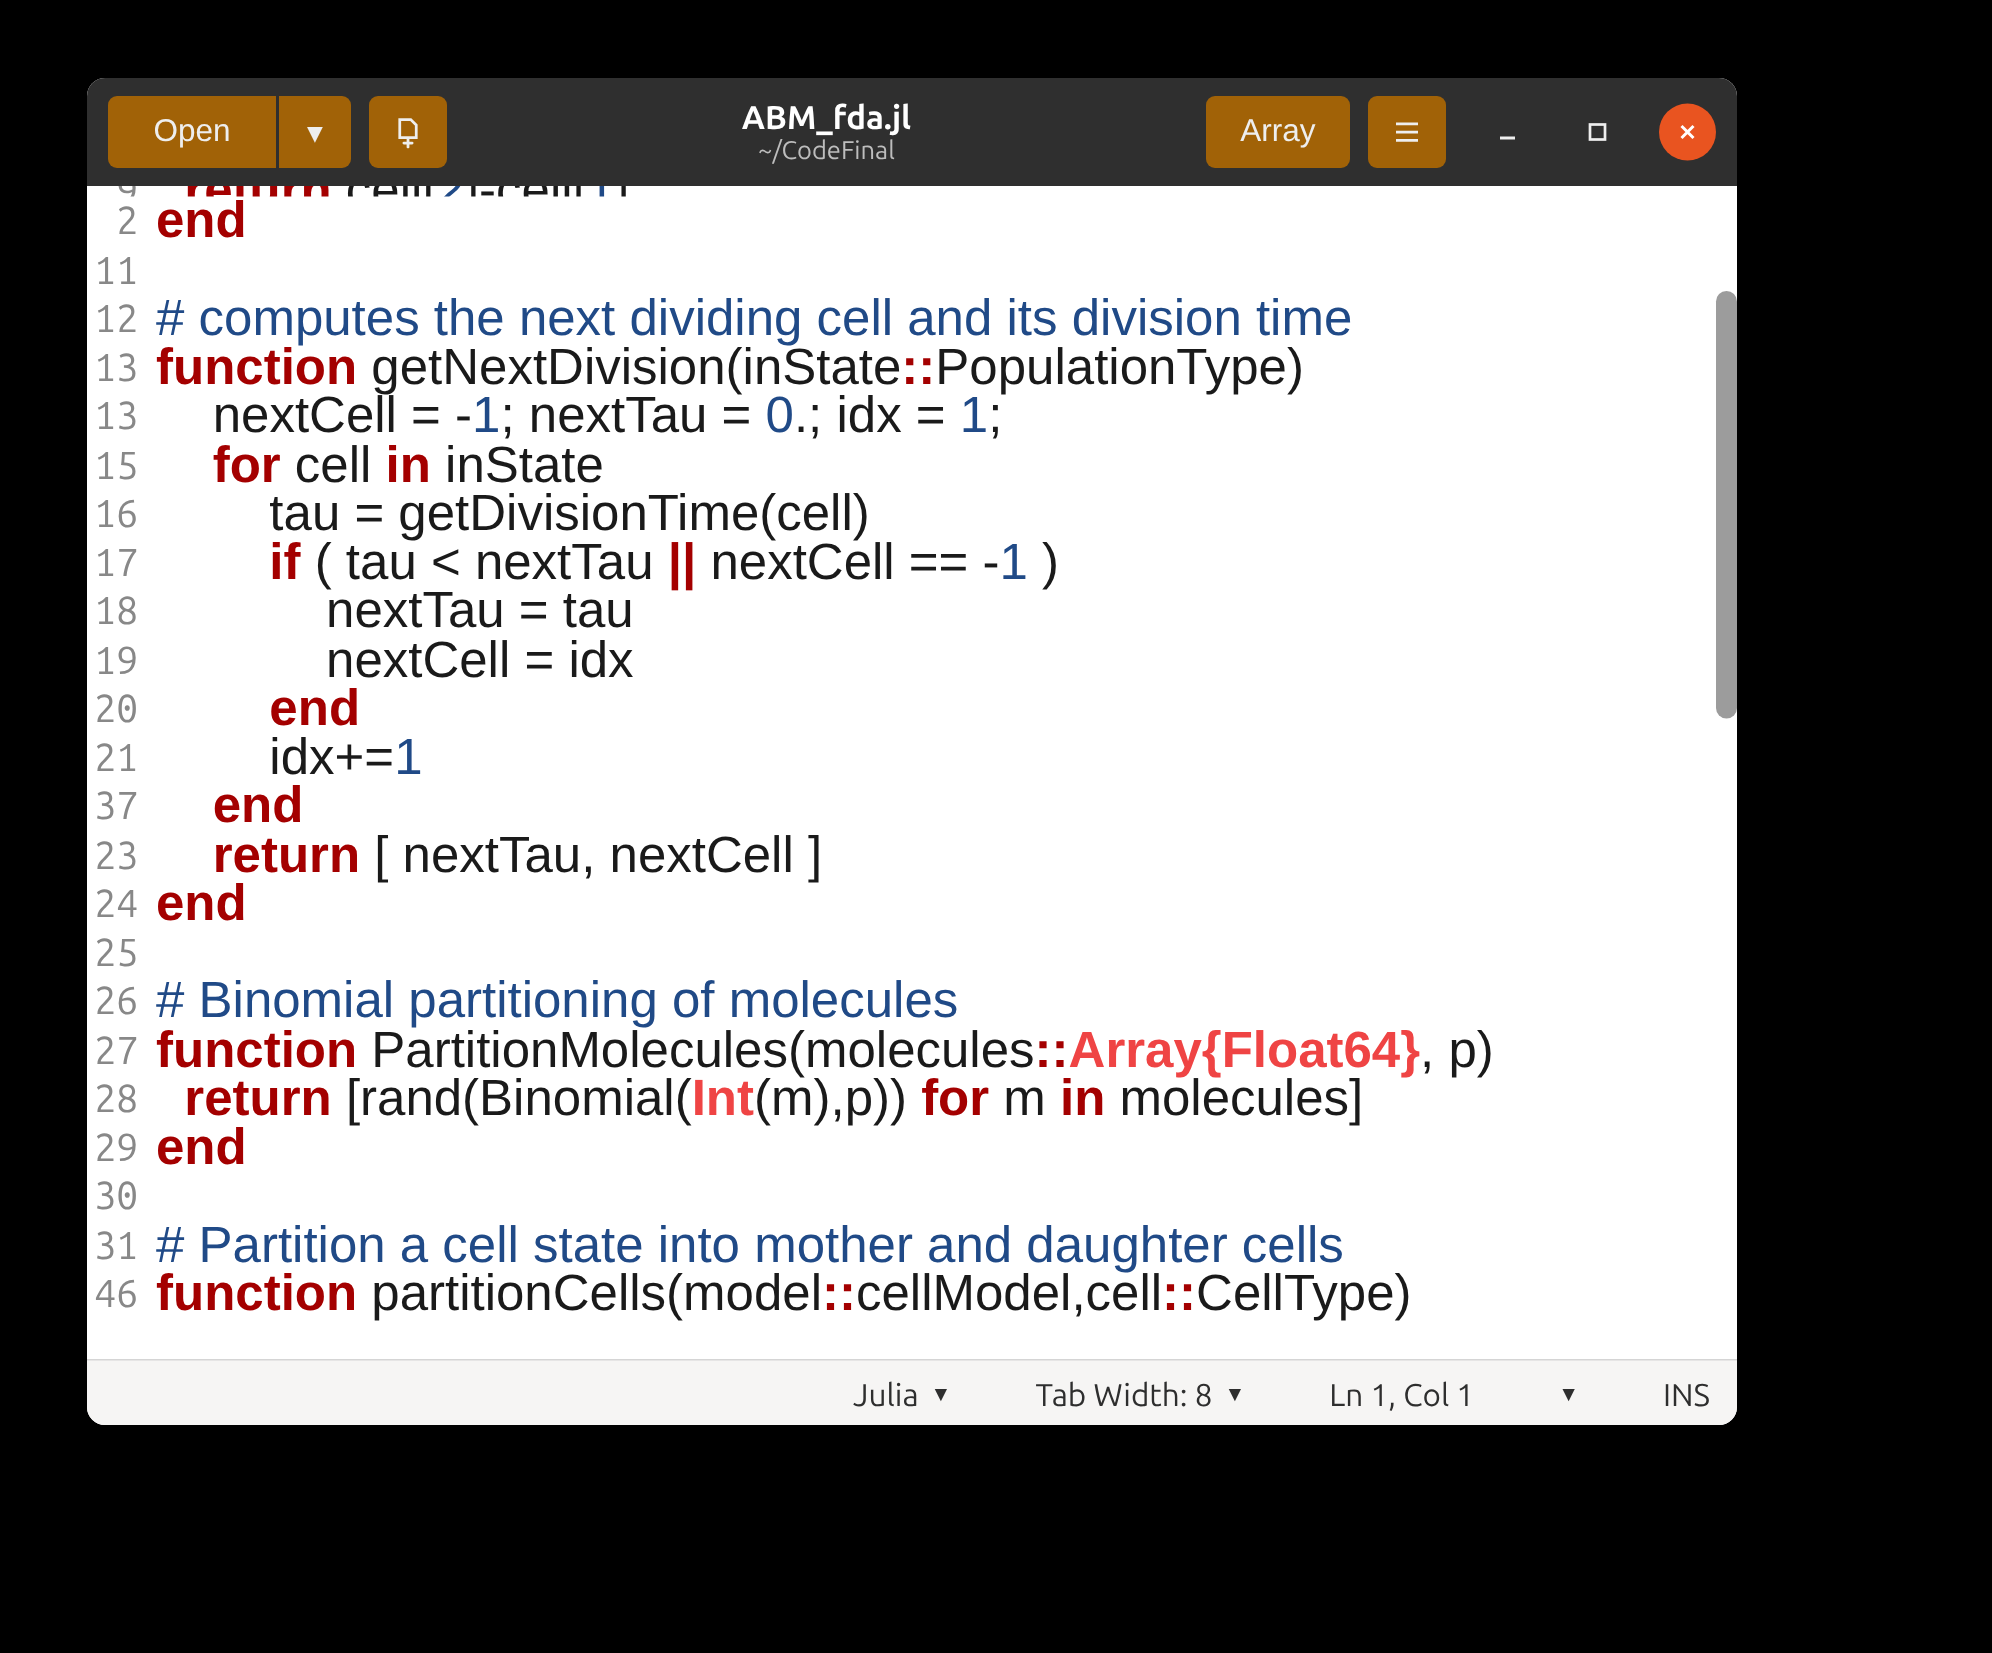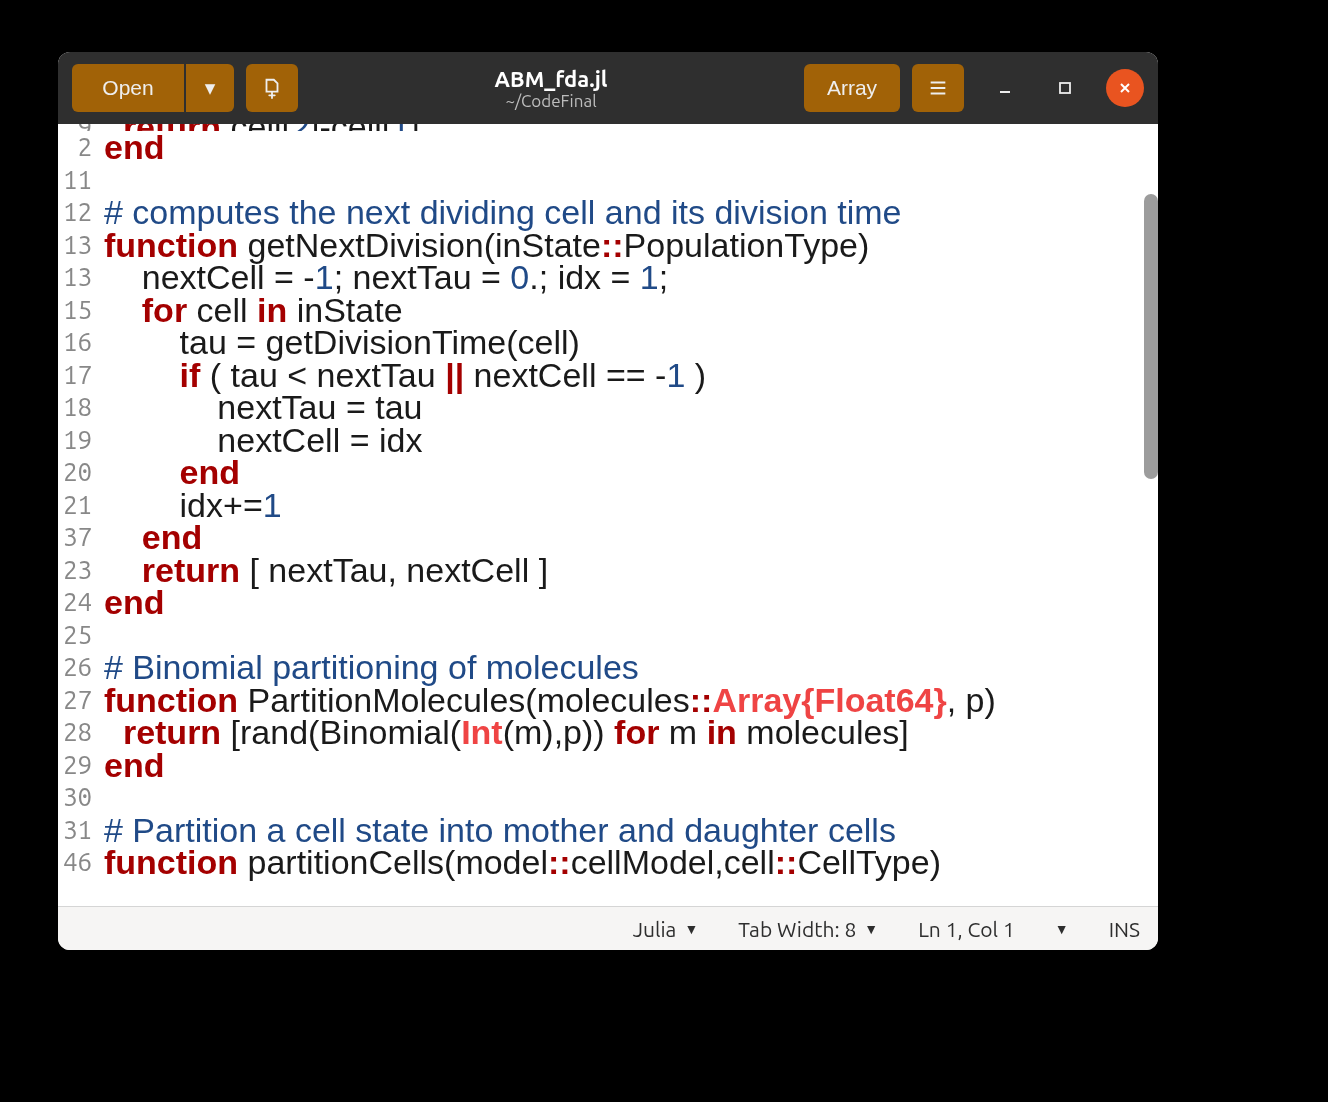--- a/index.html
+++ b/index.html
@@ -106,21 +106,21 @@
   .op { color: #1a1a1a; }
   .statusbar {
     height: 44px;
     background: #f6f5f4;
     border-top: 1px solid #d5d5d5;
     display: flex;
     align-items: center;
     color: #2e2e2e;
     font-size: 21px;
     padding: 0 18px;
-    gap: 40px;
+    gap: 56px;
     flex-shrink: 0;
   }
   .sb-group { display: flex; align-items: center; gap: 8px; cursor: pointer;}
   .sb-spacer { flex:1; }
   .caret-down { font-size: 14px; }
 </style>
 </head>
 <body>
 
 <div class="window">

